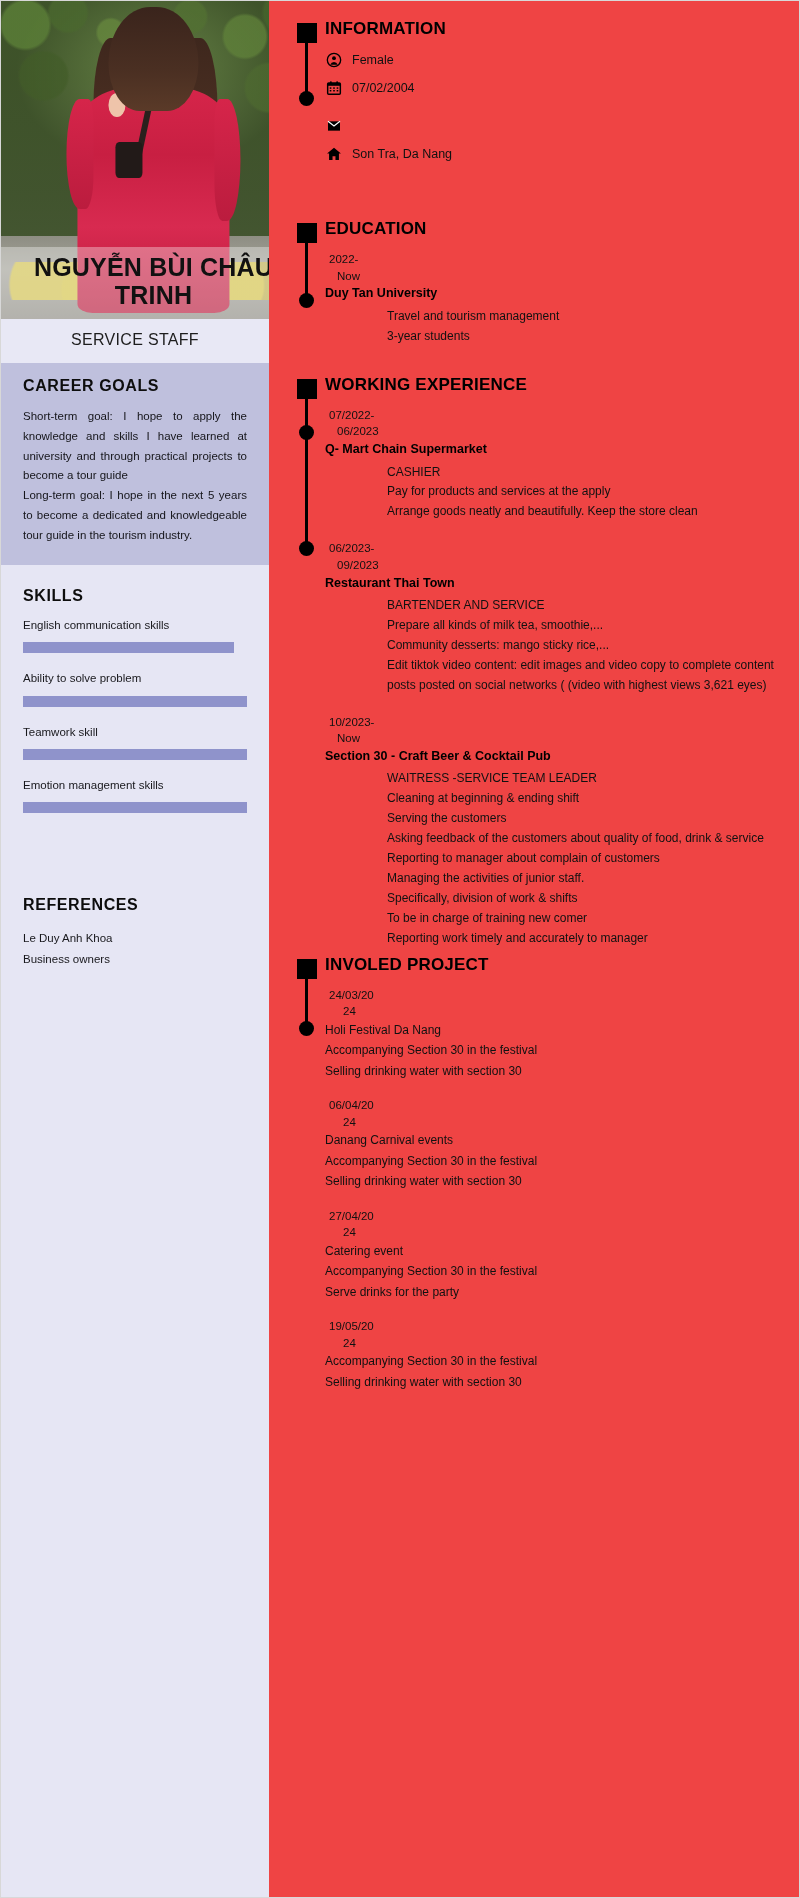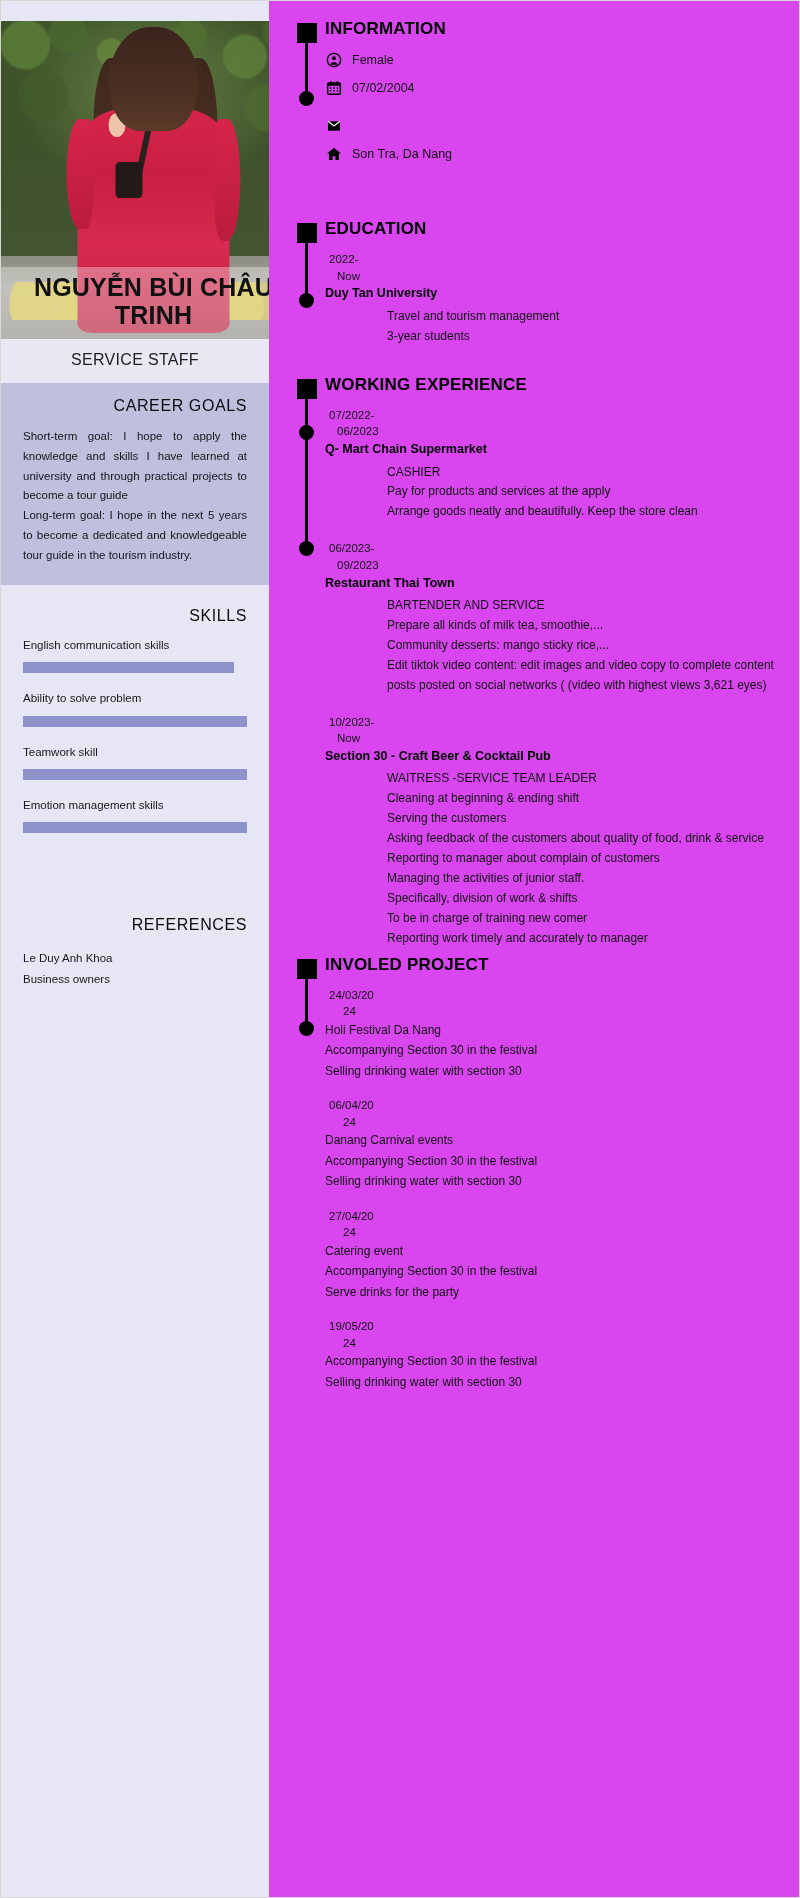--- a/index.html
+++ b/index.html
@@ -24,21 +24,20 @@
     background: #e6e6f4;
     position: relative;
   }
 
   .photo-wrap {
     position: relative;
     width: 305px;
     height: 318px;
     overflow: hidden;
     background: #4a5a3a;
-    margin-top: 20px;
   }
   .photo-art {
     position: absolute;
     inset: 0;
     background:
       radial-gradient(ellipse 60% 42% at 50% 22%, rgba(120,150,80,0.55) 0%, rgba(60,80,40,0.9) 75%),
       linear-gradient(180deg, #56703c 0%, #4e6636 24%, #5d6f4a 42%, #6e7563 60%, #8a8a82 76%, #9a9890 100%);
   }
   .photo-foliage {
     position: absolute; left:0; top:0; width:100%; height:62%;
@@ -143,23 +142,23 @@
     font-size: 16px;
     color: #1d1d1d;
     letter-spacing: 0.3px;
   }
 
   .goals-band {
     background: #bfc0dd;
     padding: 14px 22px 20px;
   }
   .sec-h {
-    text-align: right;
+    text-align: left;
     font-size: 16px;
-    font-weight: 400;
+    font-weight: 700;
     letter-spacing: .6px;
     color: #0d0d0d;
     margin-bottom: 12px;
   }
   .goals-band p {
     font-size: 11.5px;
     line-height: 1.72;
     color: #15151a;
     text-align: justify;
   }
@@ -189,21 +188,21 @@
   .plain-line {
     font-size: 11.5px;
     color: #18181c;
     line-height: 1.82;
   }
   .refs-block { padding-top: 66px; padding-bottom: 40px; }
 
   
   .right-col {
     flex: 1 1 auto;
-    background: #d946ef;
+    background: #ef4444;
     padding: 18px 24px 30px 14px;
     position: relative;
   }
 
   .sec {
     position: relative;
     padding-left: 46px;
     margin-bottom: 4px;
   }
   .marker {

